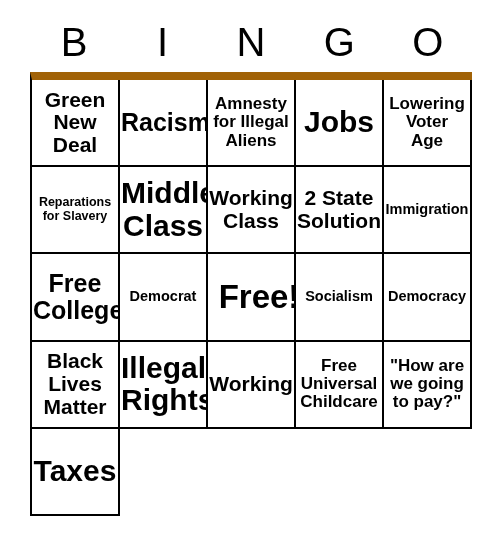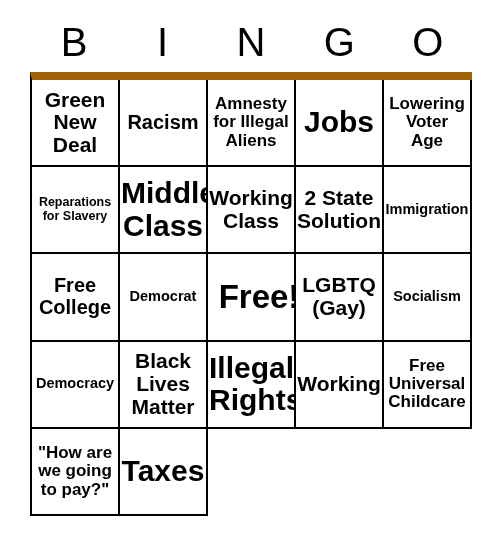--- a/index.html
+++ b/index.html
@@ -80,21 +80,21 @@
     white-space: pre-line;
     word-break: normal;
     hyphens: none;
   }
 
   
   .fs-xs  { font-size: 12.5px; }
   .fs-sm  { font-size: 14.5px; }
   .fs-md  { font-size: 17px; }
   .fs-lg  { font-size: 21px; }
-  .fs-xl  { font-size: 20px; }
+  .fs-xl  { font-size: 25px; }
   .fs-xxl { font-size: 30px; }
   .fs-free{ font-size: 33px; padding-left: 16px; }
 </style>
 </head>
 <body>
 
 <div id="bingo-card">
 
   <div id="bingo-header">
     <div class="header-letter">B</div>
@@ -151,24 +151,20 @@
     <div class="bingo-cell">
         <span class="cell-text fs-xl">Free
 College</span>
       </div>
     <div class="bingo-cell">
         <span class="cell-text fs-sm">Democrat</span>
       </div>
     <div class="bingo-cell">
         <span class="cell-text fs-free">Free!</span>
       </div>
-    <div class="bingo-cell">
-        <span class="cell-text fs-lg">LGBTQ
-(Gay)</span>
-      </div>
 
     <div class="bingo-cell">
         <span class="cell-text fs-sm">Socialism</span>
       </div>
     <div class="bingo-cell">
         <span class="cell-text fs-sm">Democracy</span>
       </div>
     <div class="bingo-cell">
         <span class="cell-text fs-lg">Black
 Lives

